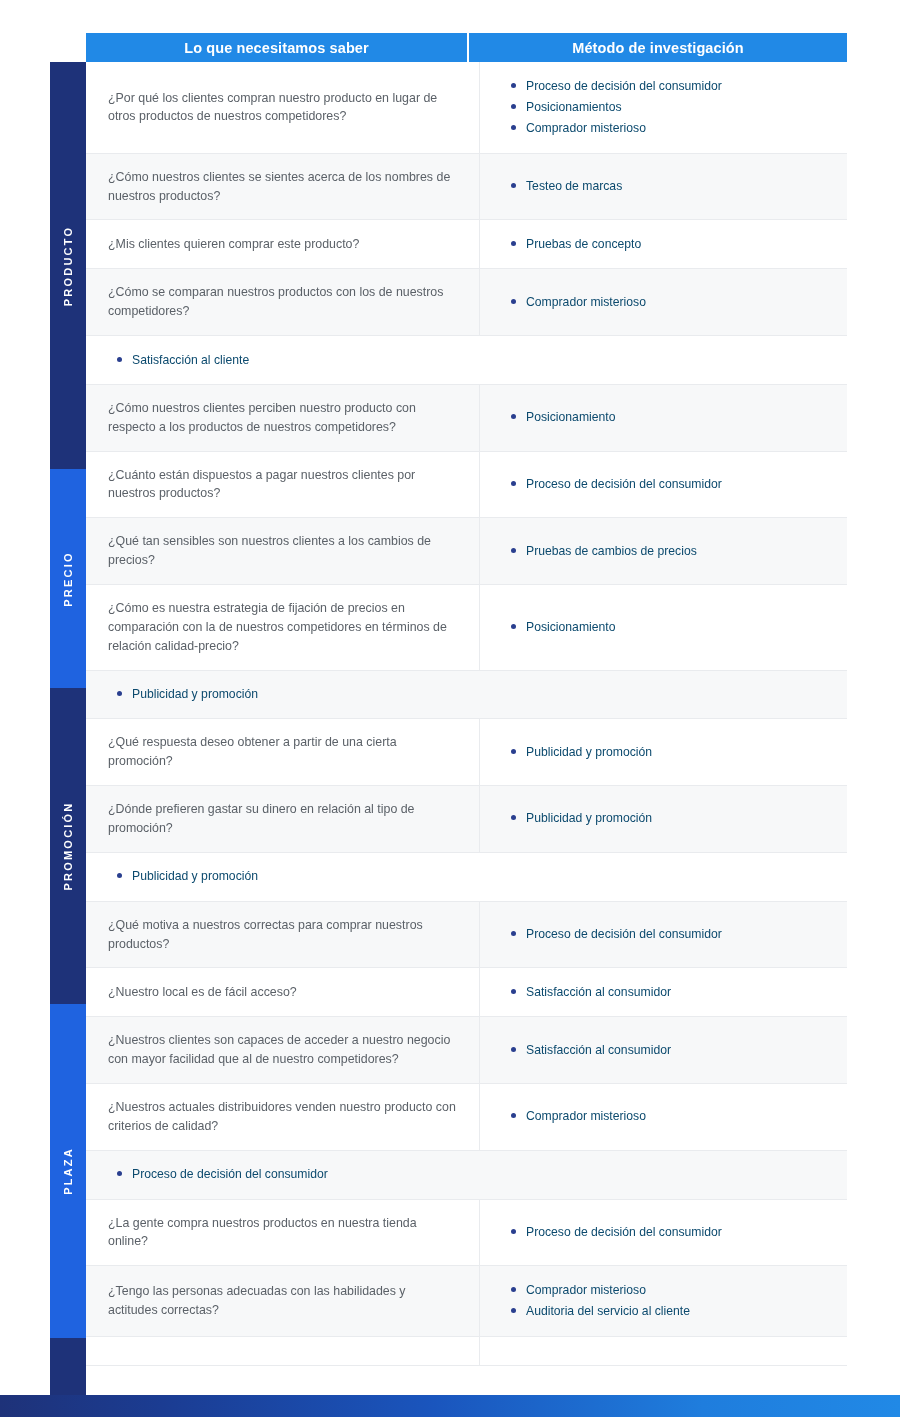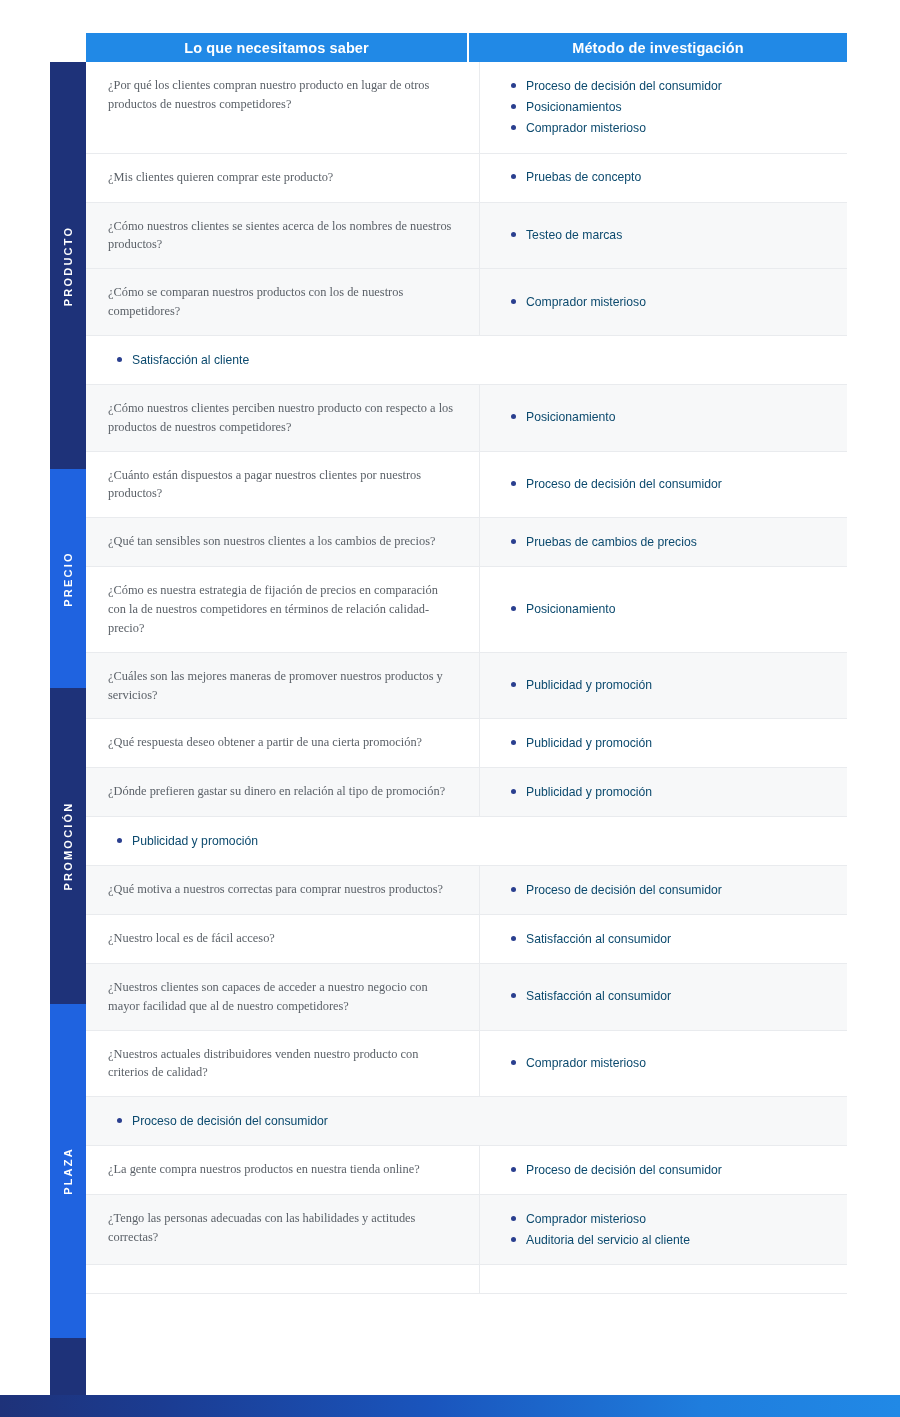--- a/index.html
+++ b/index.html
@@ -41,23 +41,22 @@
     border-bottom:1px solid #e9ebee;
     box-sizing:border-box;
   }
   .row.alt{background:#f7f8f9;}
   .row.plain{background:#ffffff;}
 
   .cell-q{
     width:408px;
     box-sizing:border-box;
     padding:14px 22px 14px 22px;
-    display:flex;align-items:flex-start;
+    display:flex;align-items:center;
     border-right:1px solid #e9ebee;
-    font-family:Liberation Serif, serif;
   }
   .cell-m{
     width:380px;
     box-sizing:border-box;
     padding:12px 10px 12px 31px;
     display:flex;align-items:center;
   }
   .q-text{
     font-size:12.4px;
     line-height:1.52;
@@ -146,42 +145,42 @@
             <div class="q-text">¿Por qué los clientes compran nuestro producto en lugar de otros productos de nuestros competidores?</div>
           </div>
           <div class="cell-m">
             <ul class="m-list">
               <li>Proceso de decisión del consumidor</li>
               <li>Posicionamientos</li>
               <li>Comprador misterioso</li>
             </ul>
           </div>
         </div>
+        <div class="row alt">
+          <div class="cell-q">
+            <div class="q-text">¿Cómo nuestros clientes se sientes acerca de los nombres de nuestros productos?</div>
+          </div>
+          <div class="cell-m">
+            <ul class="m-list">
+              <li>Testeo  de marcas</li>
+            </ul>
+          </div>
+        </div>
         <div class="row plain">
           <div class="cell-q">
             <div class="q-text">¿Mis clientes quieren comprar este producto?</div>
           </div>
           <div class="cell-m">
             <ul class="m-list">
               <li>Pruebas de  concepto</li>
             </ul>
           </div>
         </div>
         <div class="row alt">
           <div class="cell-q">
-            <div class="q-text">¿Cómo nuestros clientes se sientes acerca de los nombres de nuestros productos?</div>
-          </div>
-          <div class="cell-m">
-            <ul class="m-list">
-              <li>Testeo  de marcas</li>
-            </ul>
-          </div>
-        </div>
-        <div class="row alt">
-          <div class="cell-q">
             <div class="q-text">¿Cómo se comparan nuestros productos con los de nuestros competidores?</div>
           </div>
           <div class="cell-m">
             <ul class="m-list">
               <li>Comprador misterioso</li>
             </ul>
           </div>
         </div>
         <div class="row plain">
           <div class="cell-m">
@@ -224,23 +223,20 @@
           <div class="cell-q">
             <div class="q-text">¿Cómo es nuestra estrategia de fijación de precios en comparación con la de nuestros competidores en términos de relación calidad-precio?</div>
           </div>
           <div class="cell-m">
             <ul class="m-list">
               <li>Posicionamiento</li>
             </ul>
           </div>
         </div>
         <div class="row alt">
-          <div class="cell-q">
-            <div class="q-text">¿Cuáles son las mejores maneras de promover nuestros productos y servicios?</div>
-          </div>
           <div class="cell-m">
             <ul class="m-list">
               <li>Publicidad y promoción</li>
             </ul>
           </div>
         </div>
         <div class="row plain">
           <div class="cell-q">
             <div class="q-text">¿Qué respuesta deseo obtener a partir de una cierta promoción?</div>
           </div>

